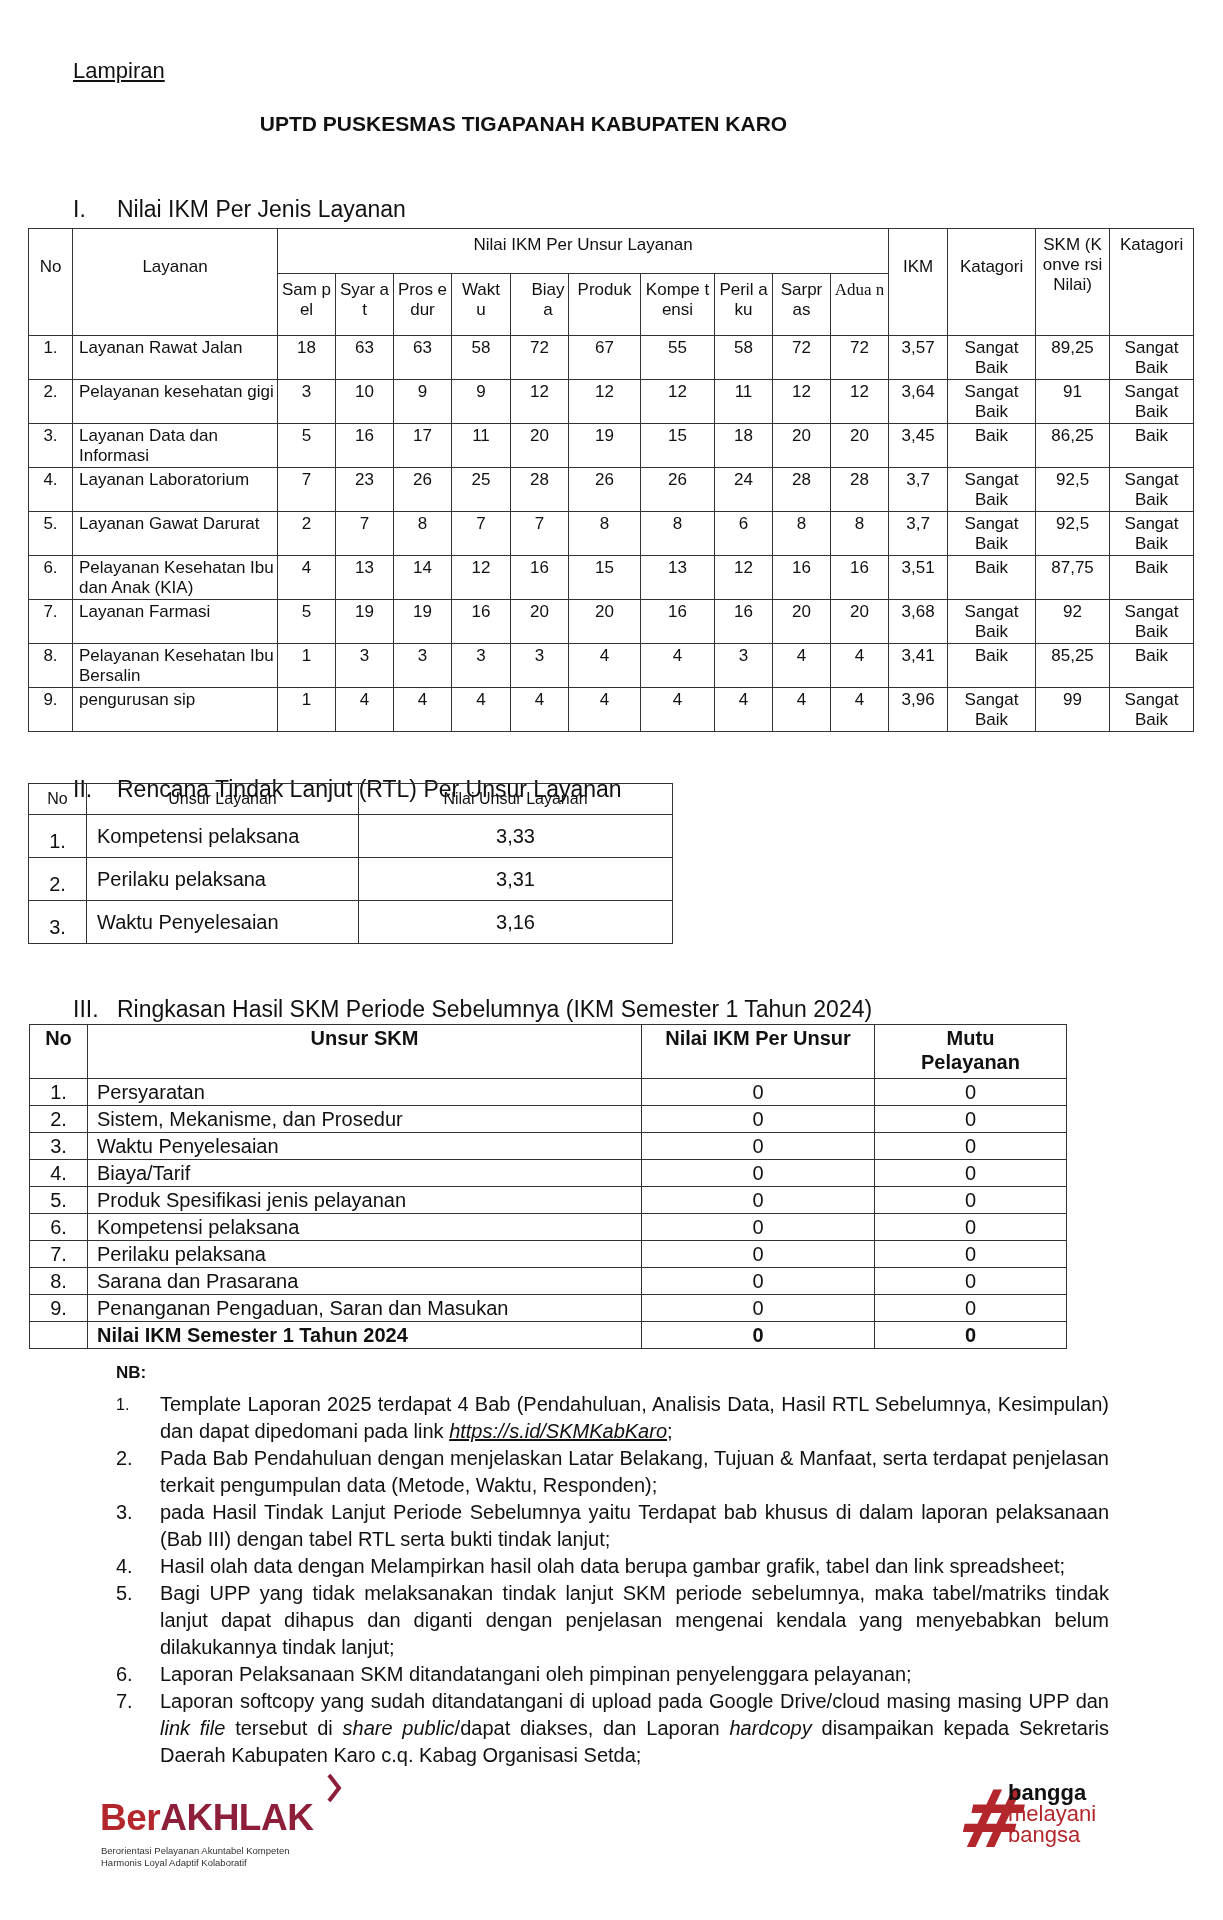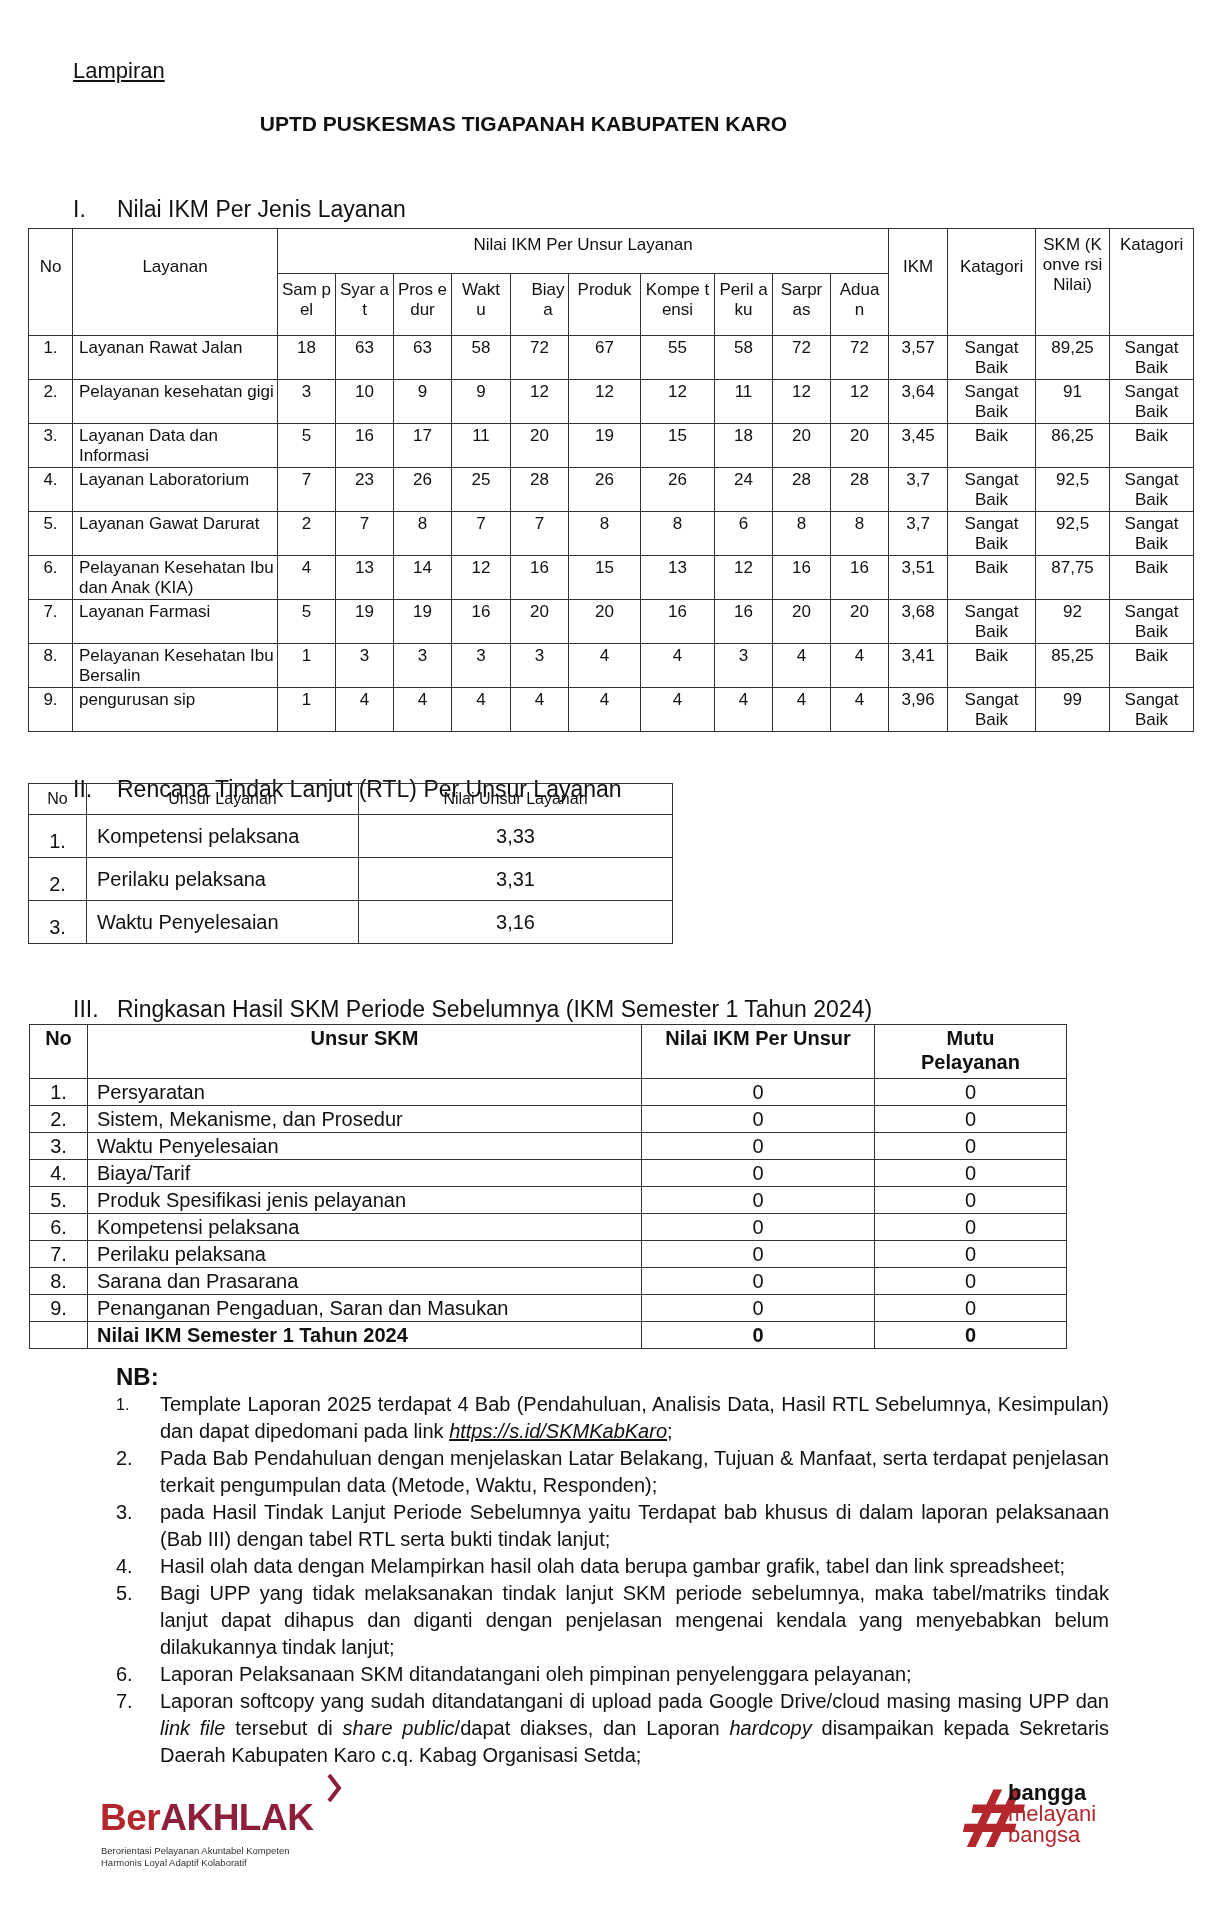--- a/index.html
+++ b/index.html
@@ -31,21 +31,21 @@
   #t2 td.val { text-align: center; }
   
   #t3 { left: 29px; top: 1024px; width: 1037px; table-layout: fixed; font-size: 20px; }
   #t3 th { font-weight: bold; vertical-align: top; text-align: center; height: 52px; line-height: 24px; padding-top: 1px; }
   #t3 td { height: 26px; line-height: 24px; }
   #t3 td.no { text-align: center; }
   #t3 td.name { padding-left: 9px; }
   #t3 td.val { text-align: center; }
   #t3 tr.total td { font-weight: bold; }
   
-  .nb-title { left: 116px; top: 1363px; font-size: 24px; font-weight: bold; }
+  .nb-title { left: 116px; top: 1363px; font-size: 17px; font-weight: bold; }
   .nb-list { left: 116px; top: 1391px; width: 993px; font-size: 20px; line-height: 27px; }
   .nb-item { display: flex; }
   .nb-item .n { width: 44px; flex: none; }
   .nb-item .t { flex: 1; text-align: justify; }
   .nb-item .t a { color: #111; font-style: italic; text-decoration: underline; }
   .nb-item .t i { font-style: italic; }
   
   .logo-ber { left: 100px; top: 1775px; width: 240px; height: 95px; }
   .ber-word { position: absolute; left: 0; top: 22px; font-size: 37px; font-weight: bold; color: #b2262c; letter-spacing: -0.5px; }
   .ber-word .dark { color: #8e1f3a; }
@@ -99,21 +99,21 @@
     <tr class="hdr2" id="t1-unsur-row">
         <th style="word-break:break-all;padding-left:3px;padding-right:3px;">Sam pel</th>
         <th style="word-break:break-all;padding-left:3px;padding-right:3px;">Syar at</th>
         <th style="word-break:break-all;padding-left:3px;padding-right:3px;">Pros edur</th>
         <th style="word-break:break-all;padding-left:3px;padding-right:3px;">Wakt u</th>
         <th style="word-break:break-all;padding-left:20px;padding-right:3px;">Biaya</th>
         <th style="word-break:break-all;padding-left:3px;padding-right:3px;">Produk</th>
         <th style="word-break:break-all;padding-left:3px;padding-right:3px;">Kompe tensi</th>
         <th style="word-break:break-all;padding-left:3px;padding-right:3px;">Peril aku</th>
         <th style="word-break:break-all;padding-left:3px;padding-right:3px;">Sarpr as</th>
-        <th style="word-break:break-all;padding-left:3px;padding-right:3px;">Adua n</th>
+        <th style="word-break:break-all;padding-left:3px;padding-right:3px;font-family:Liberation Serif, serif;">Adua n</th>
       </tr>
   </thead>
   <tbody id="t1-body">
       <tr class="row">
         <td class="no">1.</td>
         <td class="lay">Layanan Rawat Jalan</td>
         <td>18</td>
         <td>63</td>
         <td>63</td>
         <td>58</td>

